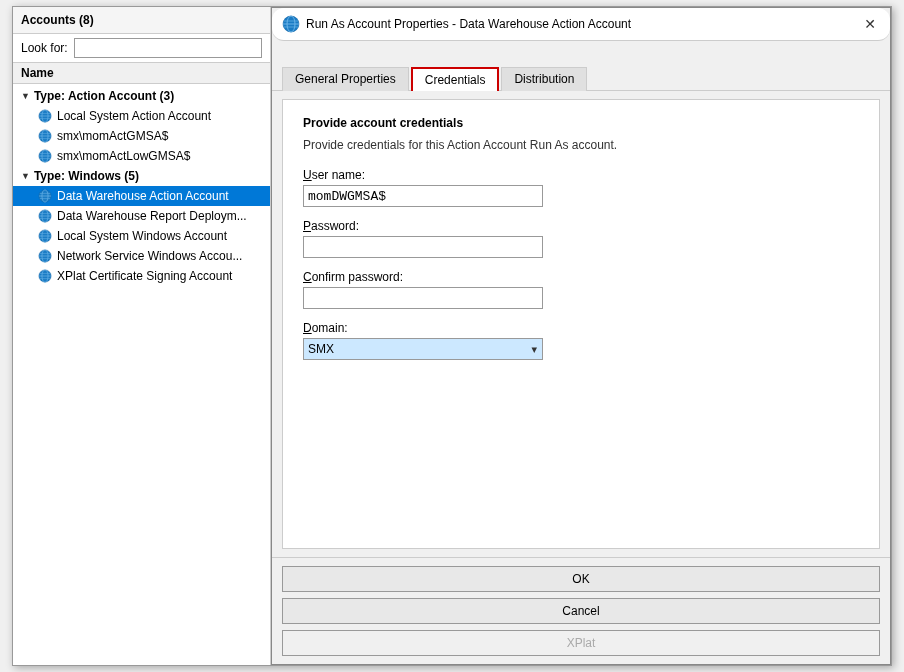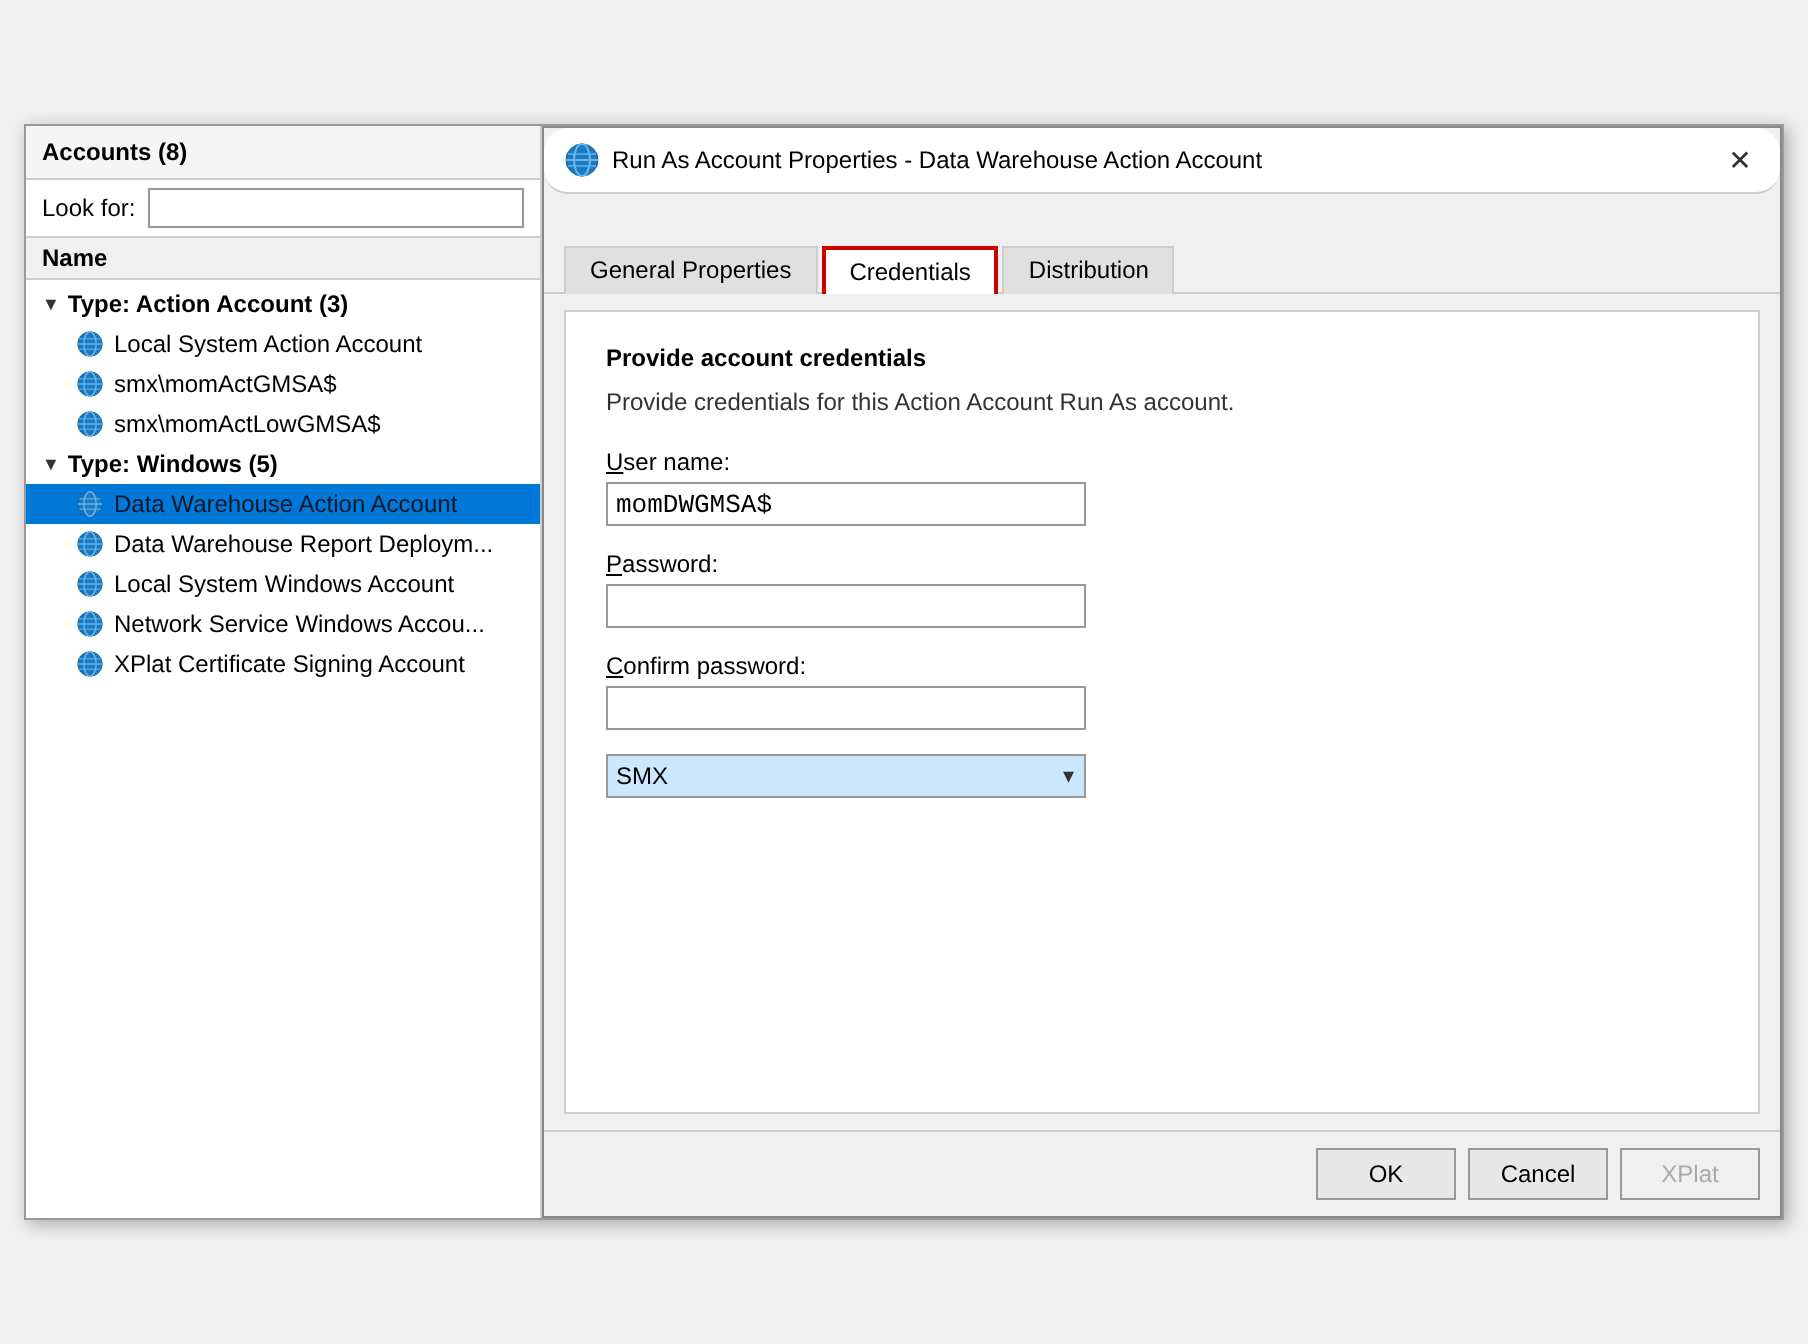--- a/index.html
+++ b/index.html
@@ -11,21 +11,21 @@
       justify-content: center;
       align-items: center;
       width: 904px;
       height: 672px;
       overflow: hidden;
     }
 
     .main-container {
       display: flex;
       width: 880px;
-      height: 548px;
+      height: 660px;
       border: 1px solid #999;
       background: #fff;
       box-shadow: 2px 2px 8px rgba(0,0,0,0.3);
     }
 
     
     .left-panel {
       width: 258px;
       min-width: 258px;
       background: #fff;
@@ -94,21 +94,21 @@
       align-items: center;
       gap: 4px;
       cursor: pointer;
       white-space: nowrap;
       overflow: hidden;
       text-overflow: ellipsis;
     }
 
     .tree-item.selected {
       background: #0078d7;
-      color: #0f172a;
+      color: #ffffff;
     }
 
     .globe-icon {
       width: 16px;
       height: 16px;
       display: inline-flex;
       align-items: center;
       justify-content: center;
       flex-shrink: 0;
     }
@@ -276,20 +276,21 @@
     }
 
     
     .dialog-footer {
       display: flex;
       justify-content: flex-end;
       padding: 8px 10px;
       gap: 6px;
       background: #f0f0f0;
       border-top: 1px solid #ccc;
+      flex-direction: column;
     }
 
     .footer-btn {
       min-width: 70px;
       height: 26px;
       font-size: 12px;
       font-family: inherit;
       cursor: pointer;
       border: 1px solid #999;
       background: #e8e8e8;
@@ -469,20 +470,21 @@
         <label class="form-label"><u>P</u>assword:</label>
         <input class="form-input" type="password" value="" style="">
       </div>
 
       <div class="form-group">
         <label class="form-label"><u>C</u>onfirm password:</label>
         <input class="form-input" type="password" value="" style="">
       </div>
 
       <div class="form-group">
+        <label class="form-label"><u>D</u>omain:</label>
         <div class="domain-wrapper">
           <select class="domain-select">
             <option value="SMX">SMX</option>
           </select>
         </div>
       </div>
     </div>
 
     <div class="dialog-footer">
       <button class="footer-btn primary">

